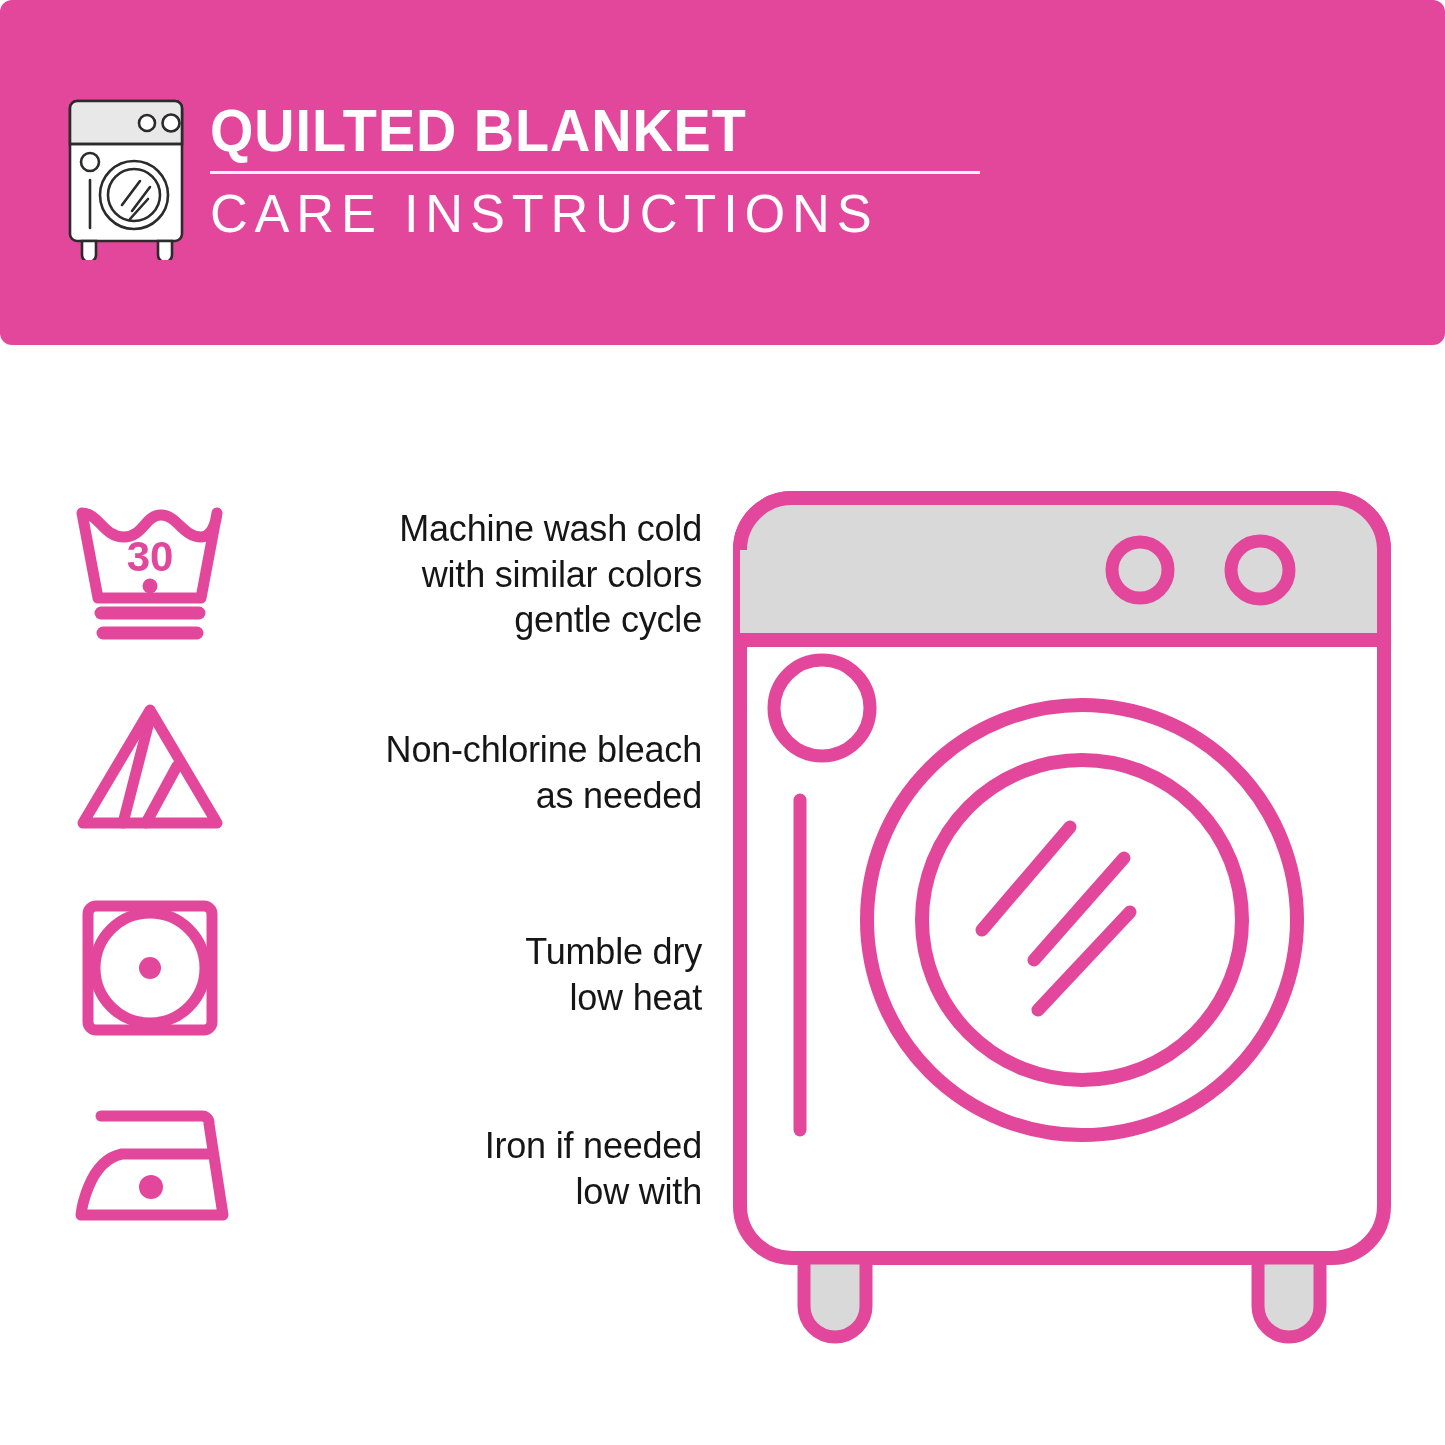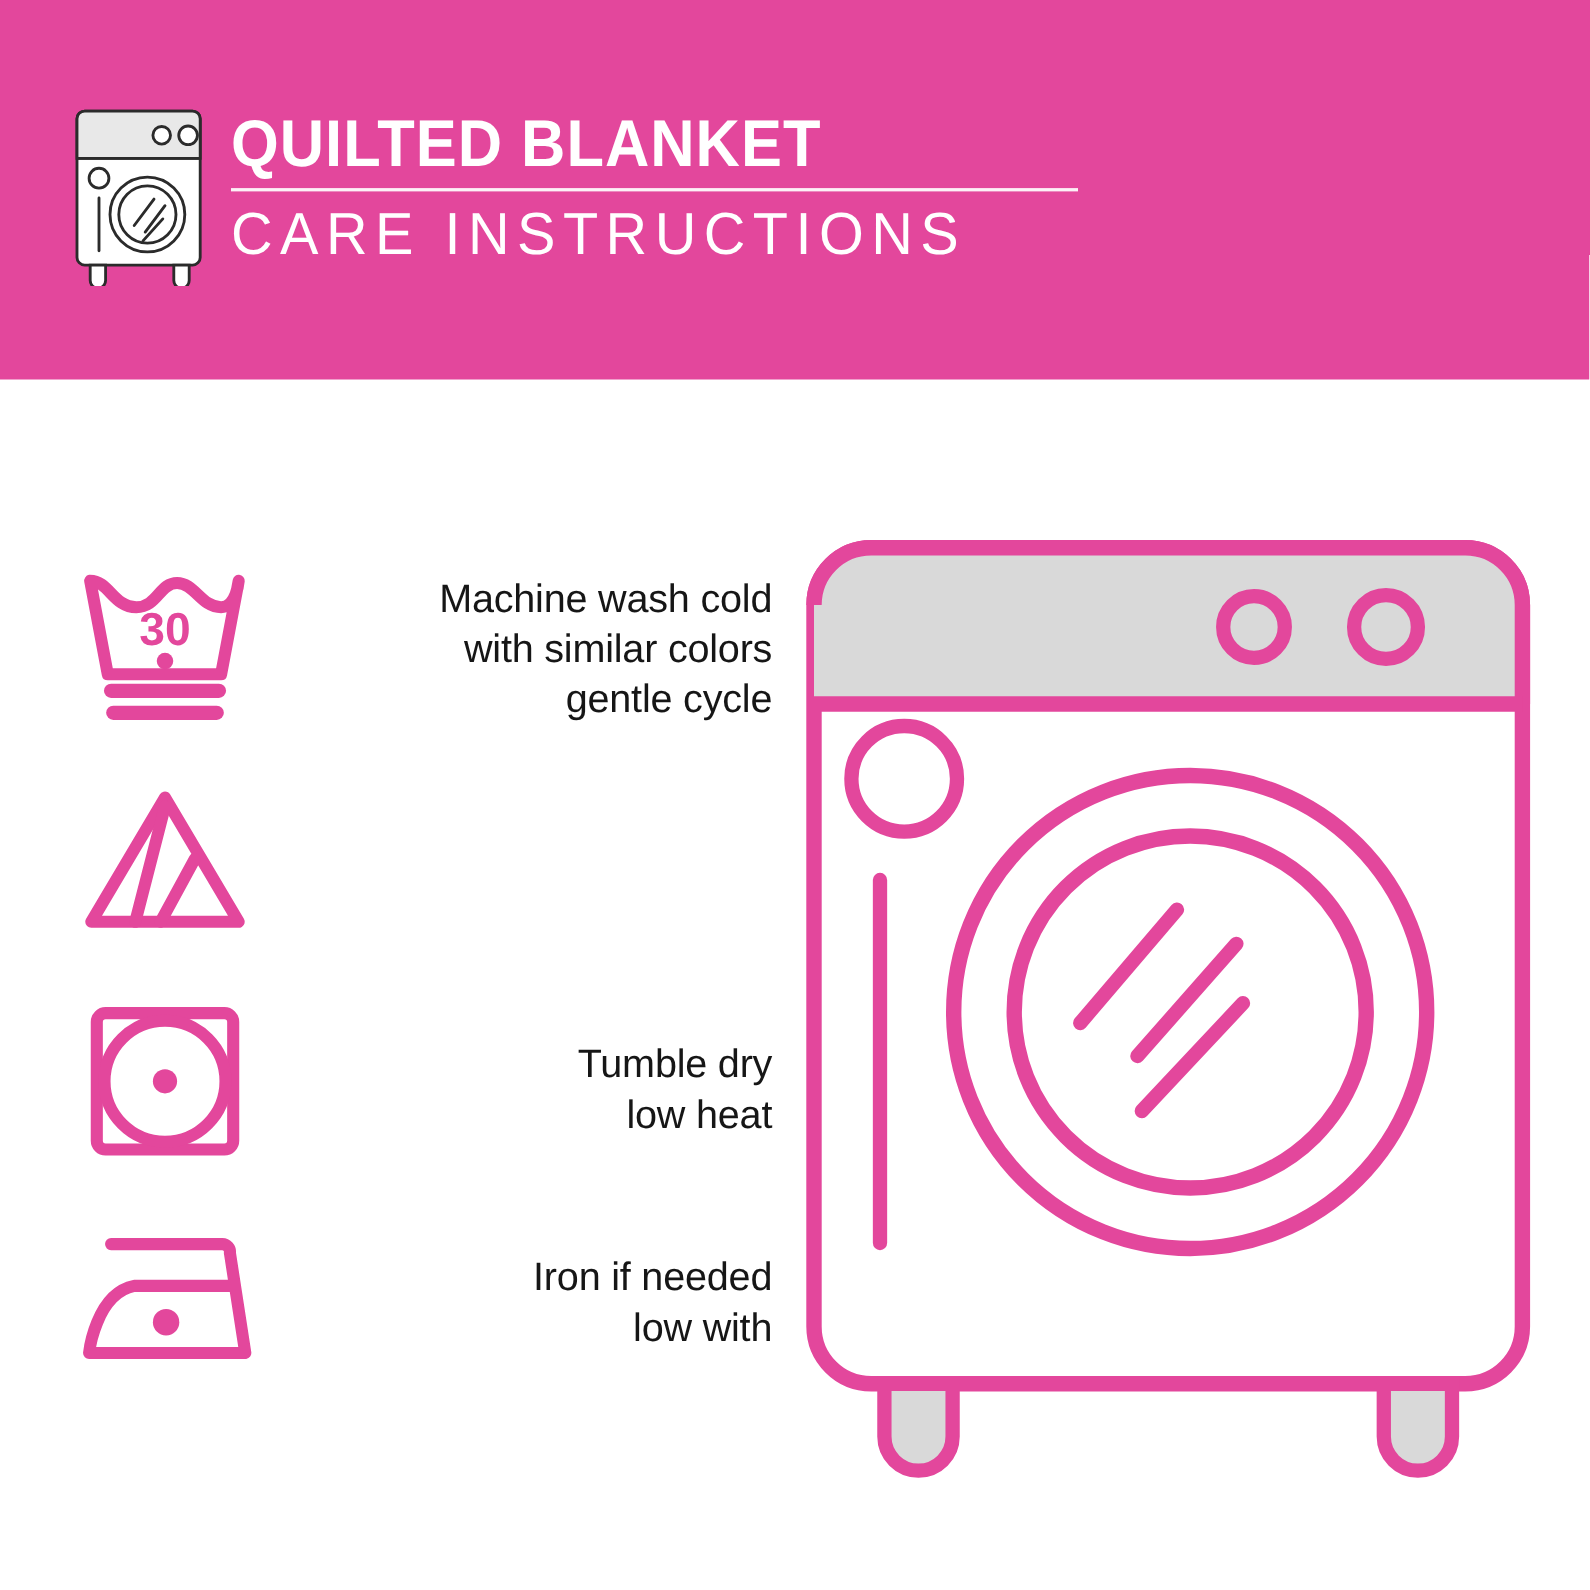--- a/index.html
+++ b/index.html
@@ -14,20 +14,21 @@
     width:1445px; height:1445px;
     background:#ffffff;
   }
 
   
   #header-band {
     position:absolute;
     left:0; top:0;
     width:1445px; height:345px;
     background:#e3479c;
+    border-radius:12px;
   }
   #header-inner {
     position:absolute;
     left:62px; top:95px;
     display:flex;
     align-items:flex-start;
   }
   #header-logo { width:130px; height:165px; flex:0 0 auto; }
   #header-titles {
     margin-left:18px;
@@ -58,21 +59,21 @@
     letter-spacing:7px;
     line-height:1.0;
     white-space:nowrap;
     transform:scaleX(0.97);
     transform-origin:left center;
   }
 
   
   #care-list {
     position:absolute;
-    left:62px; top:507px;
+    left:62px; top:492px;
     width:640px;
   }
   .care-row {
     display:flex;
     align-items:flex-start;
     margin-bottom:50px;
     min-height:150px;
   }
   .care-symbol {
     flex:0 0 auto;
@@ -167,20 +168,22 @@
     <div class="care-row row-bleach">
       <div class="care-symbol">
         <svg width="170" height="145" viewBox="0 0 170 145">
           <g fill="none" stroke="#e3479c" stroke-width="11" stroke-linecap="round" stroke-linejoin="round">
             <path d="M85 14 L 152 127 L 18 127 Z"></path>
             <line x1="85" y1="22" x2="58" y2="127"></line>
             <line x1="112" y1="70" x2="81" y2="127"></line>
           </g>
         </svg>
       </div>
+      <div class="care-text">Non-chlorine bleach
+as needed</div>
     </div>
 
     <div class="care-row row-dry">
       <div class="care-symbol">
         <svg width="150" height="150" viewBox="0 0 150 150">
           <g fill="none" stroke="#e3479c" stroke-width="11" stroke-linejoin="round">
             <rect x="13" y="13" width="124" height="124" rx="8" ry="8"></rect>
             <circle cx="75" cy="75" r="55"></circle>
           </g>
           <circle cx="75" cy="75" r="11" fill="#e3479c"></circle>

